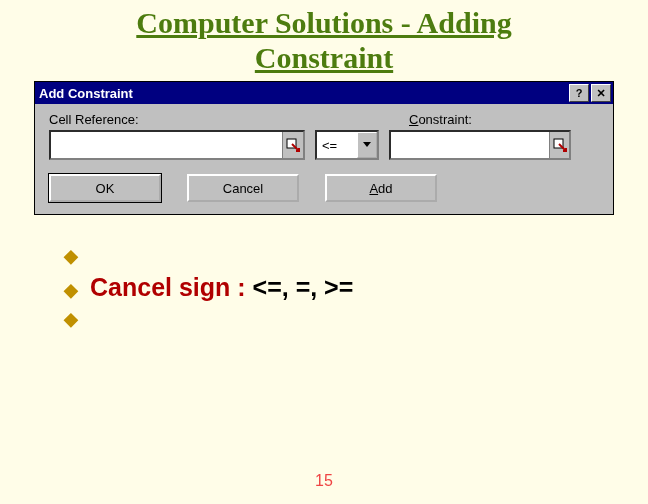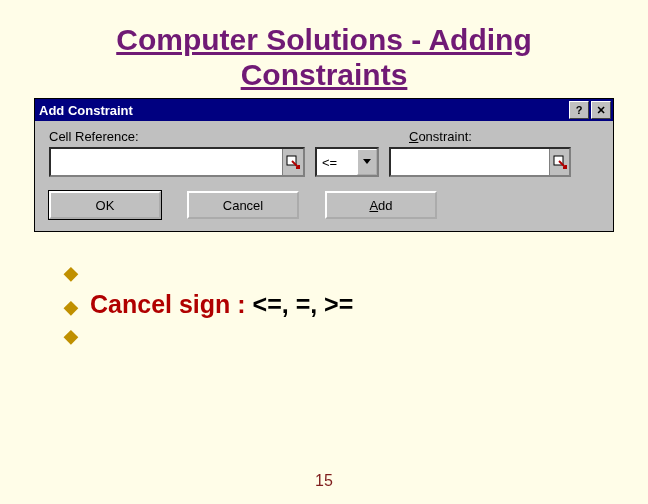--- a/index.html
+++ b/index.html
@@ -7,26 +7,27 @@
     padding: 0;
     width: 648px;
     height: 504px;
     background: #fffde8;
     font-family: Arial, Helvetica, sans-serif;
     overflow: hidden;
     position: relative;
   }
   .slide-title {
     text-align: center;
-    color: #701a75;
+    color: #4d7c0f;
     font-size: 30px;
     font-weight: bold;
     text-decoration: underline;
     line-height: 1.15;
-    margin-top: 23px;
+    margin-top: 6px;
+    font-family: Liberation Serif, serif;
   }
   .win-dialog {
     margin: 6px 34px 0 34px;
     border: 1px solid #000;
     background: #c0c0c0;
     font-family: "MS Sans Serif", Tahoma, Arial, sans-serif;
   }
   .titlebar {
     display: flex;
     align-items: center;
@@ -141,29 +142,29 @@
     font-size: 18px;
     width: 18px;
   }
   .term { color: #b00000; }
   .pagenum {
     position: absolute;
     bottom: 14px;
     left: 0; right: 0;
     text-align: center;
     font-size: 16px;
-    color: #7f1d1d;
+    color: #ef4444;
   }
 </style>
 </head>
 <body>
 
 <div class="slide-title">
   <span>Computer Solutions - Adding</span><br>
-  <span>Constraints</span>
+  <span>Constraint</span>
 </div>
 
 <div class="win-dialog">
   <div class="titlebar">
     <span class="titlebar-text">Add Constraint</span>
     <div class="titlebar-btns">
       <div class="tb-btn">?</div>
       <div class="tb-btn">✕</div>
     </div>
   </div>

